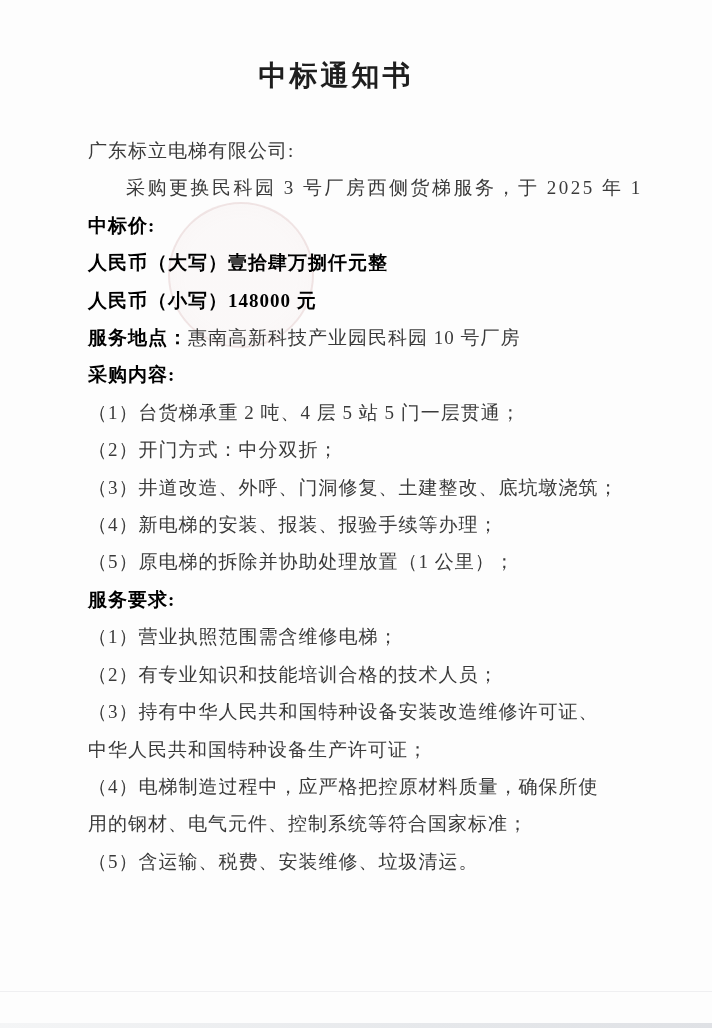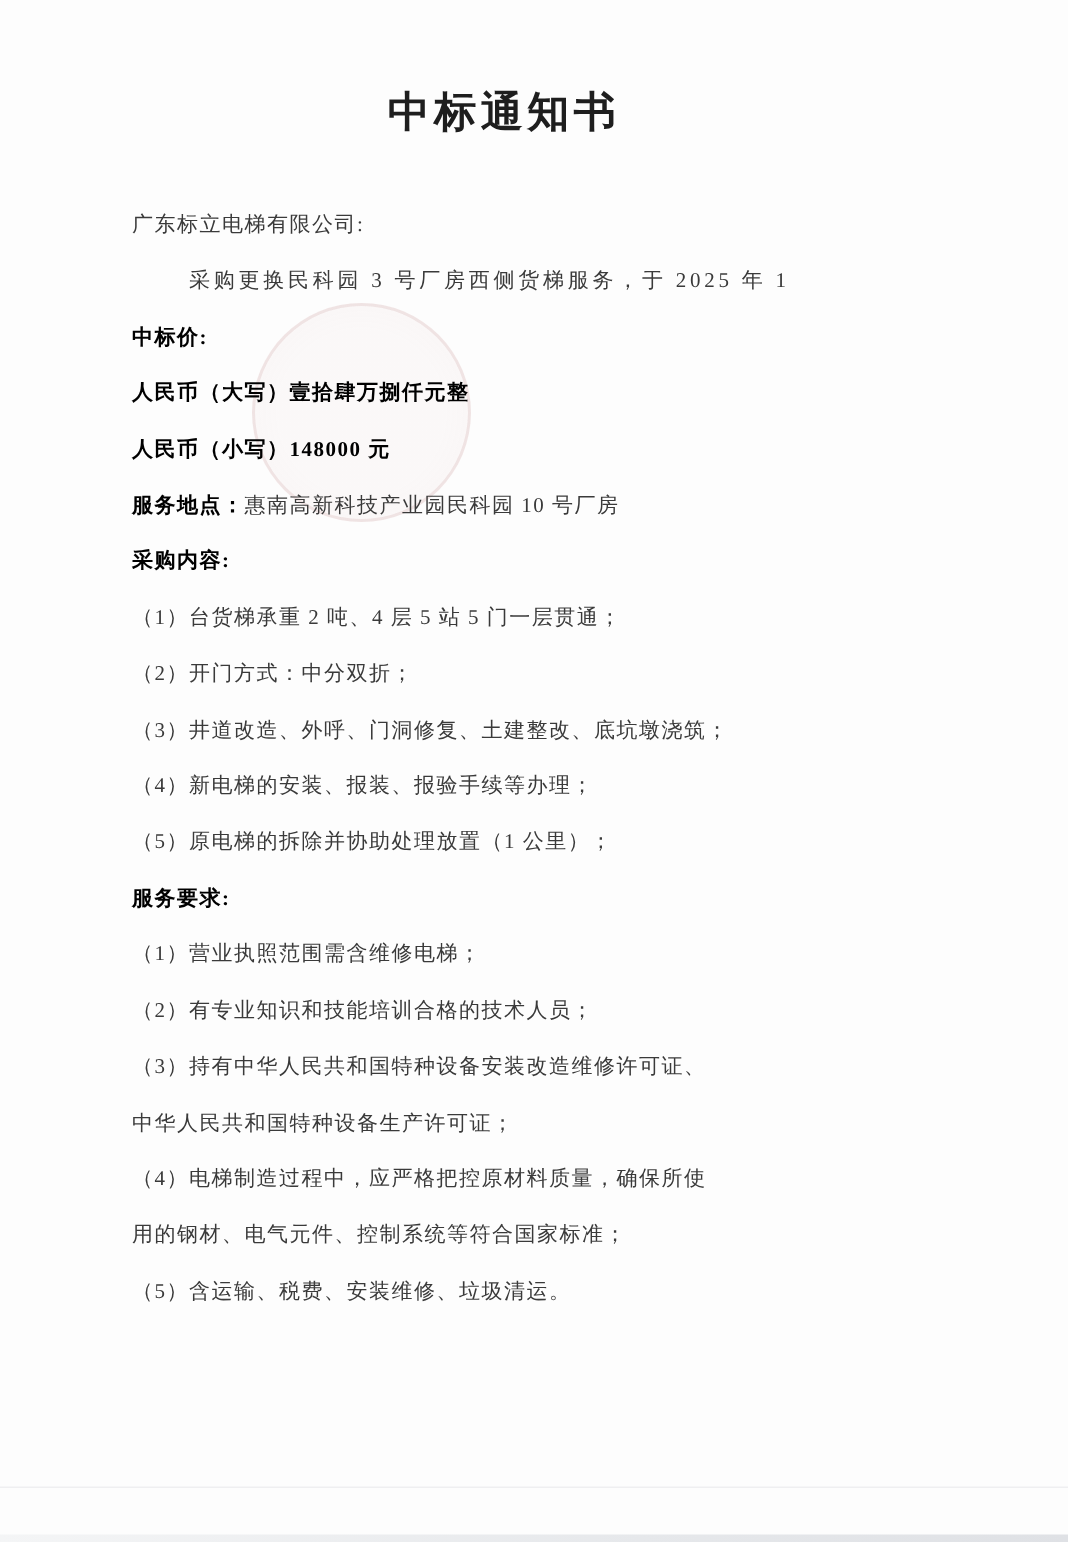--- a/index.html
+++ b/index.html
@@ -25,21 +25,21 @@
     margin: 0 0 34px 0;
     font-size: 28px;
     font-weight: bold;
     color: #1e1e1e;
     text-align: center;
     letter-spacing: 3px;
     line-height: 44px;
     transform: translateX(-22px);
   }
   .line {
-    font-size: 14px;
+    font-size: 19px;
     line-height: 37.4px;
     letter-spacing: 1px;
     white-space: nowrap;
     color: #3a3a3a;
   }
   .line.intro { letter-spacing: 2.5px; }
   .line.indent { text-indent: 38px; }
   .bold { font-weight: bold; color: #000000; }
   .stamp {
     position: absolute;

